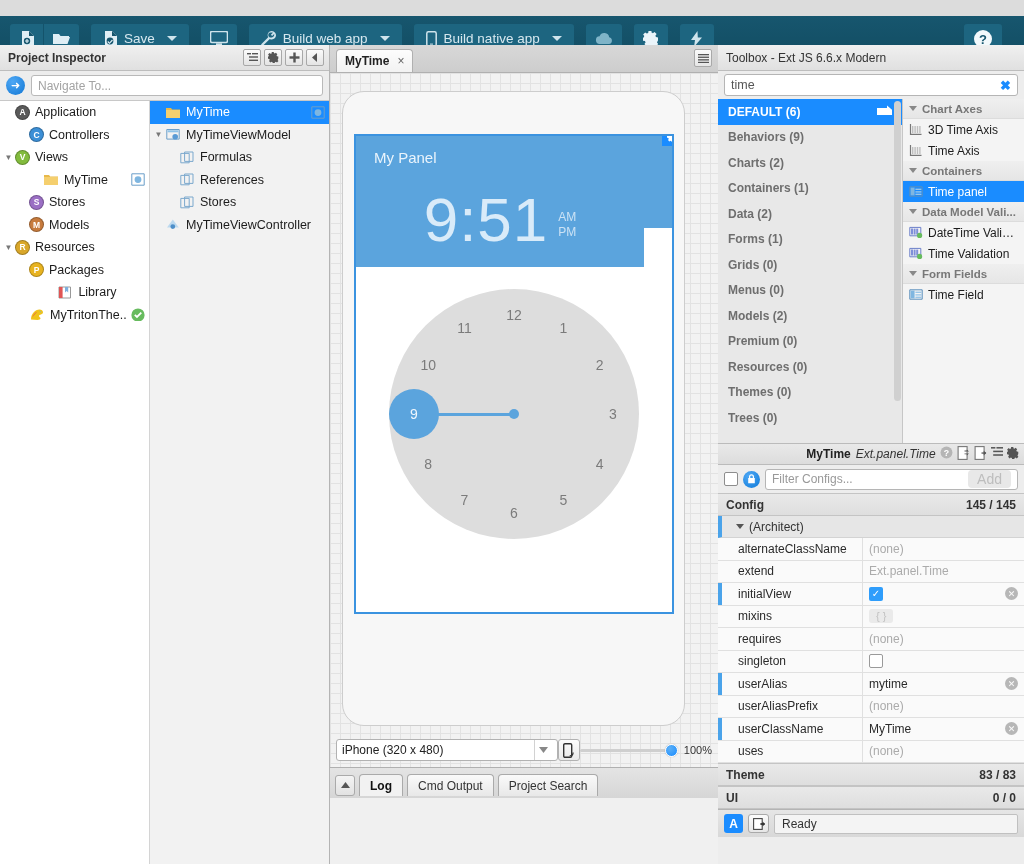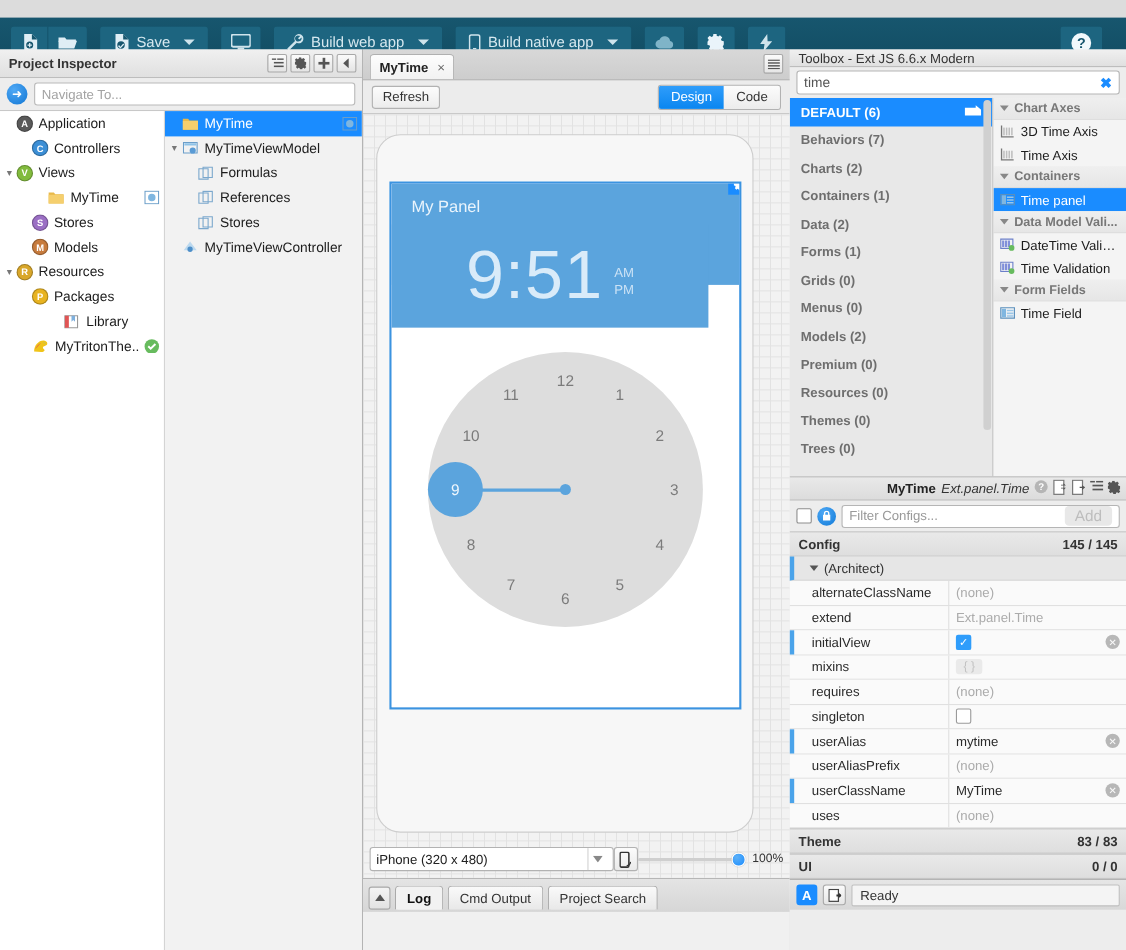--- a/index.html
+++ b/index.html
@@ -212,21 +212,21 @@
   .btab {
     height: 22px; padding: 0 10px; font-size: 12px; display: flex; align-items: center;
     background: linear-gradient(#fafafa,#e8e8e8); border: 1px solid #aaa;
     border-bottom: none; border-radius: 4px 4px 0 0; cursor: pointer; color: #333;
   }
   .btab.act { background: #f2f2f2; font-weight: bold; color: #111; }
 
   
   .right { position: absolute; left: 718px; top: 45px; width: 306px; height: 819px; background: #ededed; }
   .rhead {
-    height: 16px; background: linear-gradient(#f0f0f0,#e0e0e0); border-bottom: 1px solid #bdbdbd;
+    height: 26px; background: linear-gradient(#f0f0f0,#e0e0e0); border-bottom: 1px solid #bdbdbd;
     display: flex; align-items: center; padding: 0 8px;
   }
   .rhead .t { font-size: 12px; color: #333; }
   .searchrow { height: 28px; display: flex; align-items: center; padding: 3px 6px; }
   .searchbox {
     flex: 1; height: 22px; background: #fff; border: 1px solid #b5b5b5; border-radius: 3px;
     display: flex; align-items: center; padding: 0 6px; font-size: 12.5px; color: #555;
   }
   .searchbox .clear { margin-left: auto; color: #1a8cff; font-size: 13px; cursor: pointer; font-weight: bold;}
   .tbx-body { display: flex; height: 344px; }
@@ -641,27 +641,20 @@
       <div class="tab-menu">
         <svg width="11" height="9" viewBox="0 0 11 9">
             <rect width="11" height="1.3" fill="#555"></rect>
             <rect y="2.6" width="11" height="1.3" fill="#555"></rect>
             <rect y="5.2" width="11" height="1.3" fill="#555"></rect>
             <rect y="7.8" width="11" height="1.3" fill="#555"></rect>
           </svg>
       </div>
     </div>
 
-    <div class="subbar">
-      <button class="btn-refresh">Refresh</button>
-      <div class="seg">
-        <div class="act">Design</div>
-        <div>Code</div>
-      </div>
-    </div>
 
     <div class="canvas">
       <div class="device">
         <div class="panel">
           <div class="panel-hdr">
             <div class="panel-title">My Panel</div>
             <div class="digital">
               <span class="dig-time">9:51</span>
               <span class="dig-ampm">
                 <span>AM</span>
@@ -744,21 +737,21 @@
     <div class="tbx-body">
       <div class="tbx-cats">
         <div class="cats-scroll"></div>
       <div class="cat sel">
             <span>DEFAULT (6)</span>
             <span class="folder"><svg width="15" height="12" viewBox="0 0 15 12">
                 <path fill="#fff" d="M0 11V4h10V1.6l5 4.2V11z"></path>
               </svg></span>
           </div>
           <div class="cat">
-            <span>Behaviors (7)</span>
+            <span>Behaviors (9)</span>
           </div>
           <div class="cat">
             <span>Charts (2)</span>
           </div>
           <div class="cat">
             <span>Containers (1)</span>
           </div>
           <div class="cat">
             <span>Data (2)</span>
           </div>

